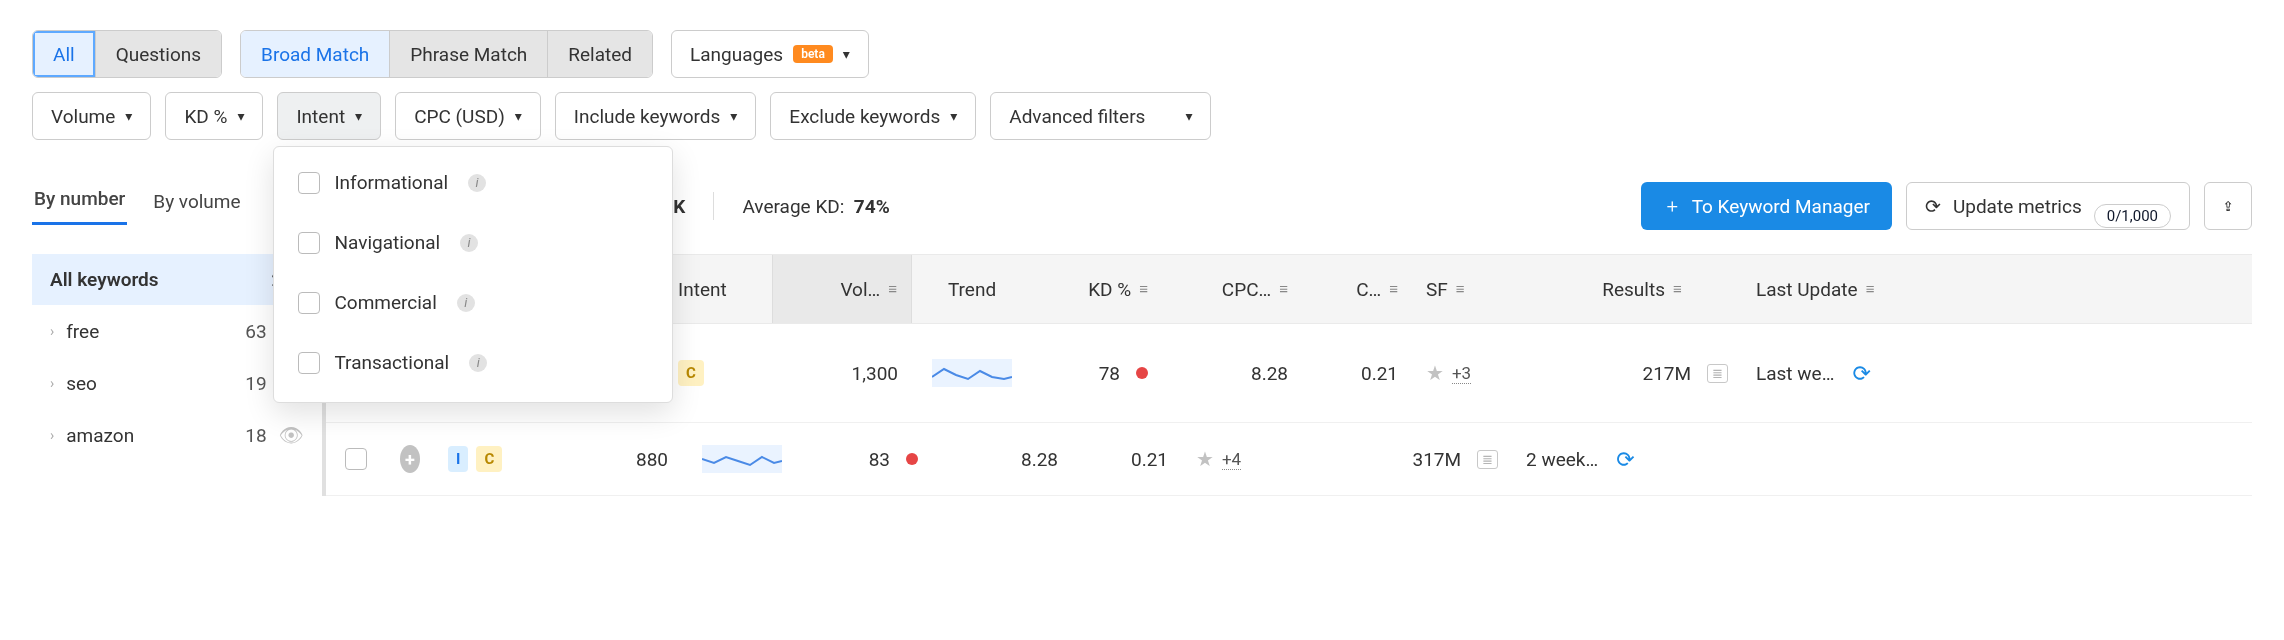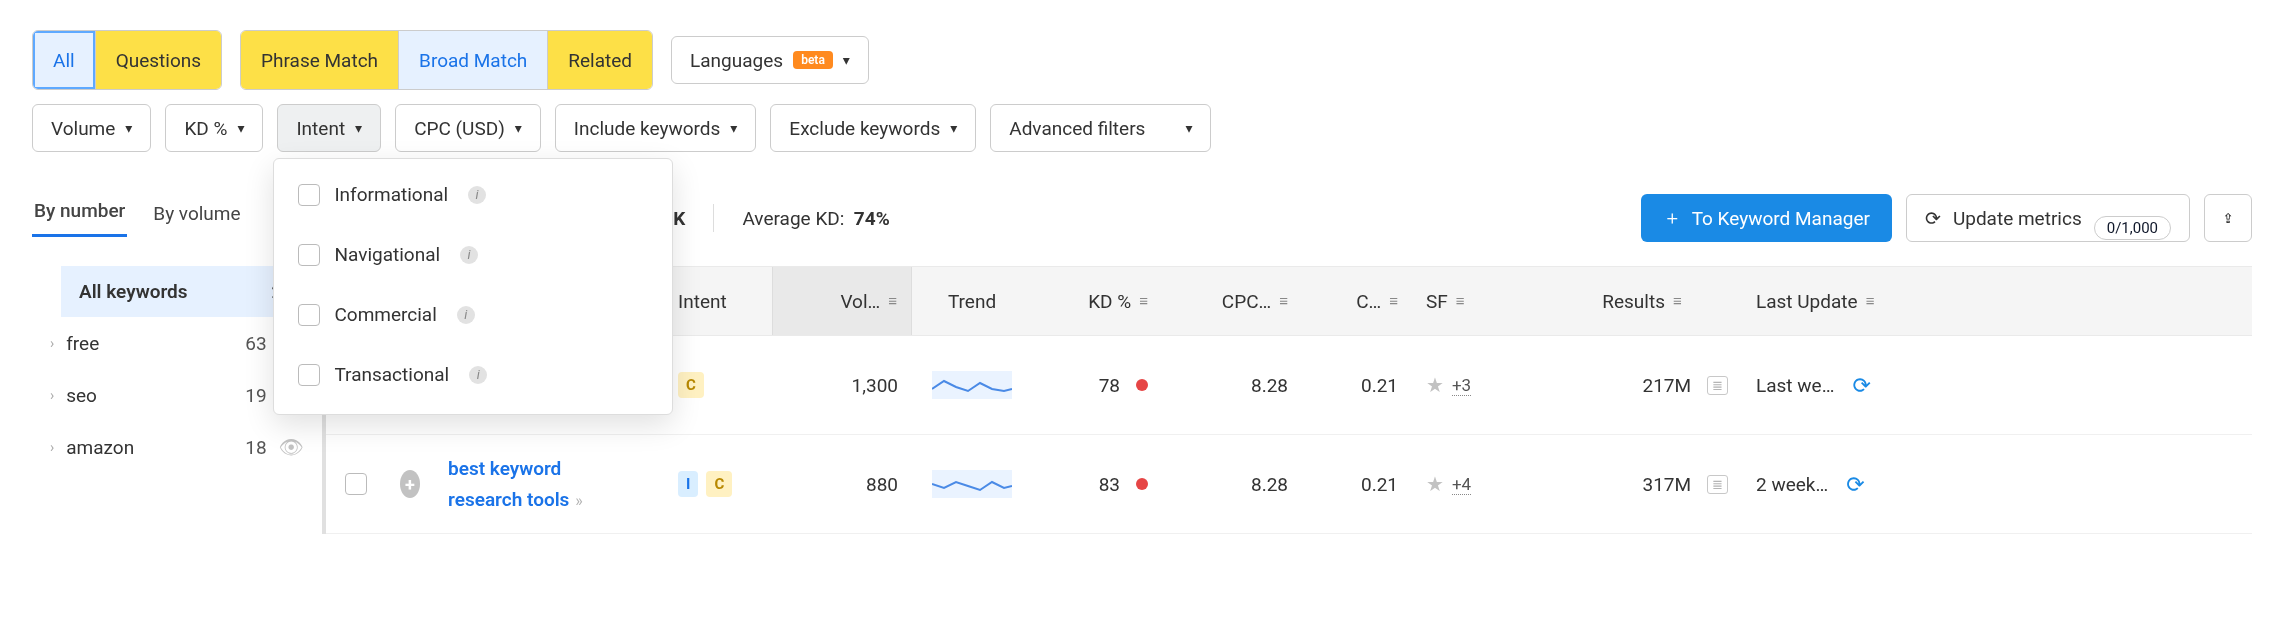--- a/index.html
+++ b/index.html
@@ -3,22 +3,22 @@
 <meta charset="utf-8">
 <style>
   * { box-sizing: border-box; margin: 0; padding: 0; font-family: -apple-system, BlinkMacSystemFont, "Segoe UI", Roboto, Helvetica, Arial, sans-serif; }
   body { background: #fff; color: #333; font-size: 19px; width: 2284px; }
   .container { padding: 30px 32px 0 32px; }
 
   
   .rows { display:flex; flex-direction:column; gap:14px; }
   .row { display:flex; align-items:center; gap:14px; }
 
-  .seg-group { display:flex; border:1px solid #ccc; border-radius:6px; overflow:hidden; height:60px; }
-  .seg-btn { padding:0 20px; display:flex; align-items:center; border:none; background:#fde047; font-size:19px; color:#333; cursor:pointer; border-right:1px solid #ccc; }
+  .seg-group { display:flex; border:1px solid #ccc; border-radius:6px; overflow:hidden; height:48px; }
+  .seg-btn { padding:0 20px; display:flex; align-items:center; border:none; background:#e5e5e5; font-size:19px; color:#333; cursor:pointer; border-right:1px solid #ccc; }
   .seg-btn:last-child { border-right:none; }
   .seg-btn.active-blue { background:#e6f1ff; color:#1a73e8; box-shadow: inset 0 0 0 2px #5ea9ff; }
   .seg-btn.active-text { background:#e6f1ff; color:#1a73e8; }
 
   .pill-btn { height:48px; display:flex; align-items:center; gap:10px; padding:0 18px; border:1px solid #ccc; border-radius:6px; background:#fff; font-size:19px; cursor:pointer; color:#333; }
   .pill-btn.active { background:#eef0f1; }
   .pill-btn .chev { font-size:14px; }
 
   .badge { background:#ff8a1f; color:#fff; font-size:12px; font-weight:600; padding:2px 8px; border-radius:4px; }
 
@@ -32,21 +32,21 @@
   .bold { font-weight:700; }
   .right-actions { display:flex; align-items:center; gap:14px; margin-left:auto; }
   .primary-btn { background:#1a8ae5; color:#fff; border:none; border-radius:6px; height:48px; padding:0 22px; font-size:19px; display:flex; align-items:center; gap:10px; cursor:pointer; }
   .ghost-btn { background:#fff; border:1px solid #ccc; border-radius:6px; height:48px; padding:0 18px; font-size:19px; display:flex; align-items:center; gap:12px; color:#333; cursor:pointer; }
   .counter-pill { border:1px solid #ccc; border-radius:999px; padding:2px 12px; font-size:15px; color:#0f172a;margin-top:20px; }
   .icon-btn { border:1px solid #ccc; border-radius:6px; height:48px; width:48px; display:flex; align-items:center; justify-content:center; background:#fff; cursor:pointer; }
 
   
   .main { display:flex; margin-top:24px; }
   .sidebar { width:290px; flex:0 0 290px; }
-  .sidebar-head { background:#e6f1ff; padding:14px 18px; display:flex; align-items:center; justify-content:space-between; font-weight:600;margin-left:29px; }
+  .sidebar-head { background:#e6f1ff; padding:14px 18px; display:flex; align-items:center; justify-content:space-between; font-weight:600; }
   .sidebar-item { padding:14px 18px; display:flex; align-items:center; gap:12px; cursor:pointer; }
   .sidebar-item .chev-right { color:#aaa; font-size:14px; }
   .sidebar-item .label { flex:1; }
   .sidebar-item .count { color:#555; }
   .sidebar-item .eye { color:#c2c2c2; font-size:20px; }
 
   .table-wrap { flex:1; border-left:4px solid #e0e0e0; position:relative; }
   .thead { display:flex; align-items:center; background:#f5f5f5; border-top:1px solid #eaeaea; border-bottom:1px solid #eaeaea; height:70px; }
   .th { padding:0 14px; display:flex; align-items:center; gap:8px; color:#333; font-size:19px; }
   .th.sorted { background:#e9e9e9; height:100%; border-left:1px solid #ddd; border-right:1px solid #ddd; }
@@ -94,22 +94,22 @@
 <div class="container">
 
   <div class="rows">
 
     <div class="row group-row1">
       <div class="seg-group">
         <button class="seg-btn active-blue">All</button>
         <button class="seg-btn">Questions</button>
       </div>
       <div class="seg-group">
+        <button class="seg-btn active-text">Broad Match</button>
         <button class="seg-btn">Phrase Match</button>
-        <button class="seg-btn active-text">Broad Match</button>
         <button class="seg-btn">Related</button>
       </div>
       <button class="pill-btn">
         <span>Languages</span>
         <span class="badge">beta</span>
         <span class="chev">▾</span>
       </button>
     </div>
 
     <div class="row" style="position:relative;">
@@ -301,24 +301,20 @@
           </div>
       </div>
 
       <div class="trow">
         <div class="td col-check">
             <span class="checkbox"></span>
           </div>
         <div class="td col-add">
             <span class="add-circle">+</span>
           </div>
-        <div class="td col-kw" style="flex-direction:column; align-items:flex-start;">
-          <a class="kw-link">best keyword</a>
-          <span><a class="kw-link">research tools</a><span class="kw-arrows">»</span></span>
-        </div>
         <div class="td col-intent">
           <span class="intent-badge intent-I">I</span>
           <span class="intent-badge intent-C">C</span>
         </div>
         <div class="td col-vol" style="justify-content:flex-end;">880</div>
         <div class="td col-trend" style="justify-content:center;">
           <svg class="trend-svg" viewBox="0 0 80 28">
               <rect width="80" height="28" fill="#eaf3ff"></rect>
               <polyline fill="none" stroke="#4a8ae6" stroke-width="2" points="0,14 12,18 24,12 36,16 48,20 60,12 72,18 80,16"></polyline>
             </svg>

